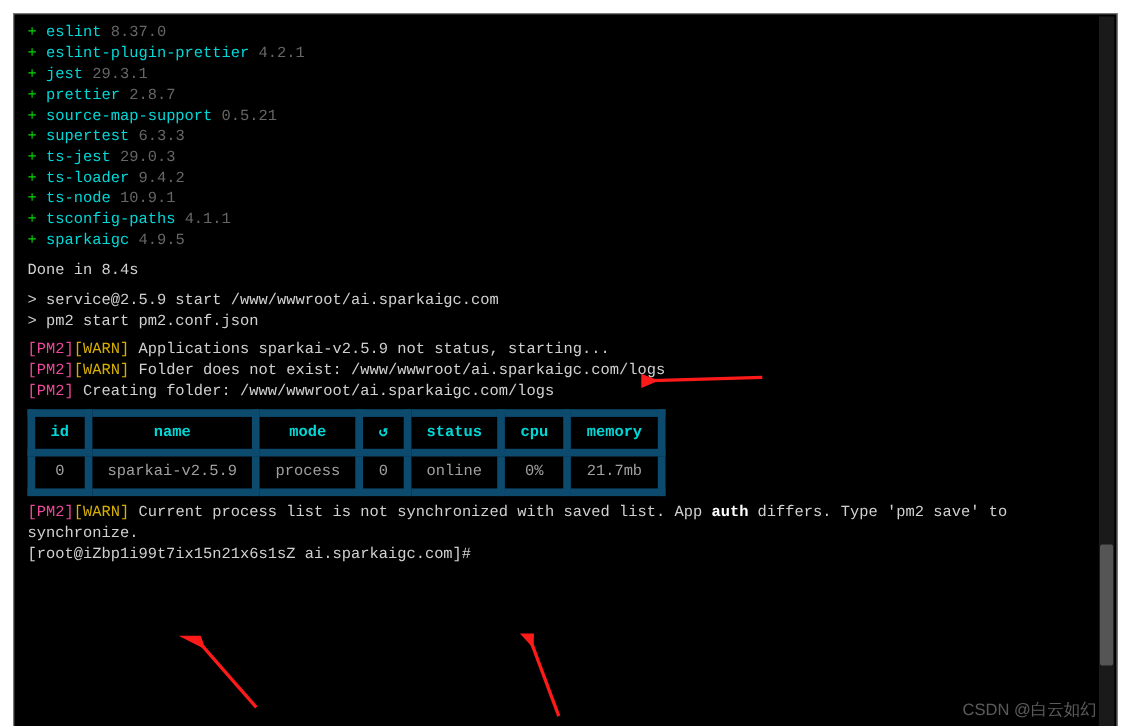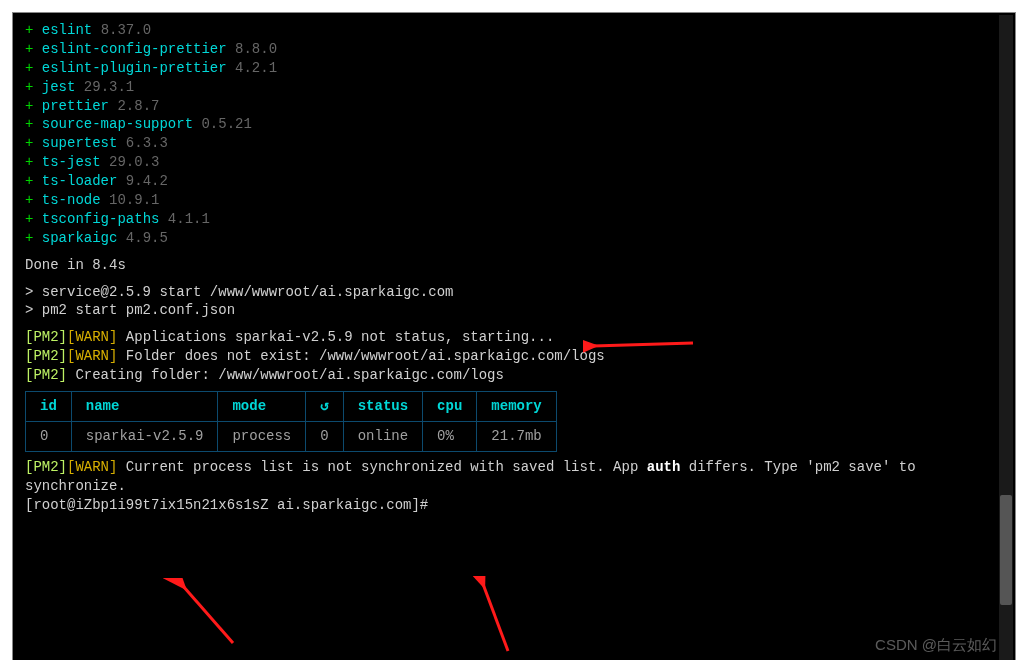--- a/index.html
+++ b/index.html
@@ -45,33 +45,33 @@
       background: #555;
       border-radius: 2px;
     }
     .pkg-line { white-space: pre; }
     .plus { color: #00d700; }
     .pkg-name { color: #00d7d7; }
     .pkg-ver { color: #666; }
     .done { color: #d0d0d0; }
     .prompt { color: #d0d0d0; }
     .cmd { color: #d0d0d0; }
-    .tag-pm2-bracket { color: #bef264; }
+    .tag-pm2-bracket { color: #ec4899; }
     .tag-warn-bracket { color: #d7af00; }
     .bold { font-weight: bold; text-align: right; }
     .white { color: #fff; }
     table.pm2-table {
       border-collapse: collapse;
       margin-top: 6px;
       margin-bottom: 6px;
     }
     table.pm2-table td, table.pm2-table th {
-      border: 1px solid #0c4a6e;
+      border: 7px solid #0c4a6e;
       padding: 5px 14px;
-      text-align: left;
+      text-align: center;
       font-weight: normal;
       color: #a0a0a0;
     }
     table.pm2-table th { color: #00d7d7; font-weight: bold; }
     .cell-id { color: #00d7d7; font-weight: bold; }
     .cell-mode { color: #00d7d7; font-weight: bold; }
     .cell-status { color: #00d700; font-weight: bold; }
     .watermark {
       position: absolute;
       right: 18px;
@@ -87,21 +87,20 @@
     }
     .spacer { height: 8px; }
   </style>
 </head>
 <body>
 
 <div class="terminal-wrapper">
   <div class="terminal">
     <div id="pkg-list">
         <div class="pkg-line"><span class="plus">+</span> <span class="pkg-name">eslint</span> <span class="pkg-ver">8.37.0</span></div>
-        <div class="pkg-line"><span class="plus">+</span> <span class="pkg-name">eslint-config-prettier</span> <span class="pkg-ver">8.8.0</span></div>
         <div class="pkg-line"><span class="plus">+</span> <span class="pkg-name">eslint-plugin-prettier</span> <span class="pkg-ver">4.2.1</span></div>
         <div class="pkg-line"><span class="plus">+</span> <span class="pkg-name">jest</span> <span class="pkg-ver">29.3.1</span></div>
         <div class="pkg-line"><span class="plus">+</span> <span class="pkg-name">prettier</span> <span class="pkg-ver">2.8.7</span></div>
         <div class="pkg-line"><span class="plus">+</span> <span class="pkg-name">source-map-support</span> <span class="pkg-ver">0.5.21</span></div>
         <div class="pkg-line"><span class="plus">+</span> <span class="pkg-name">supertest</span> <span class="pkg-ver">6.3.3</span></div>
         <div class="pkg-line"><span class="plus">+</span> <span class="pkg-name">ts-jest</span> <span class="pkg-ver">29.0.3</span></div>
         <div class="pkg-line"><span class="plus">+</span> <span class="pkg-name">ts-loader</span> <span class="pkg-ver">9.4.2</span></div>
         <div class="pkg-line"><span class="plus">+</span> <span class="pkg-name">ts-node</span> <span class="pkg-ver">10.9.1</span></div>
         <div class="pkg-line"><span class="plus">+</span> <span class="pkg-name">tsconfig-paths</span> <span class="pkg-ver">4.1.1</span></div>
         <div class="pkg-line"><span class="plus">+</span> <span class="pkg-name">sparkaigc</span> <span class="pkg-ver">4.9.5</span></div>

